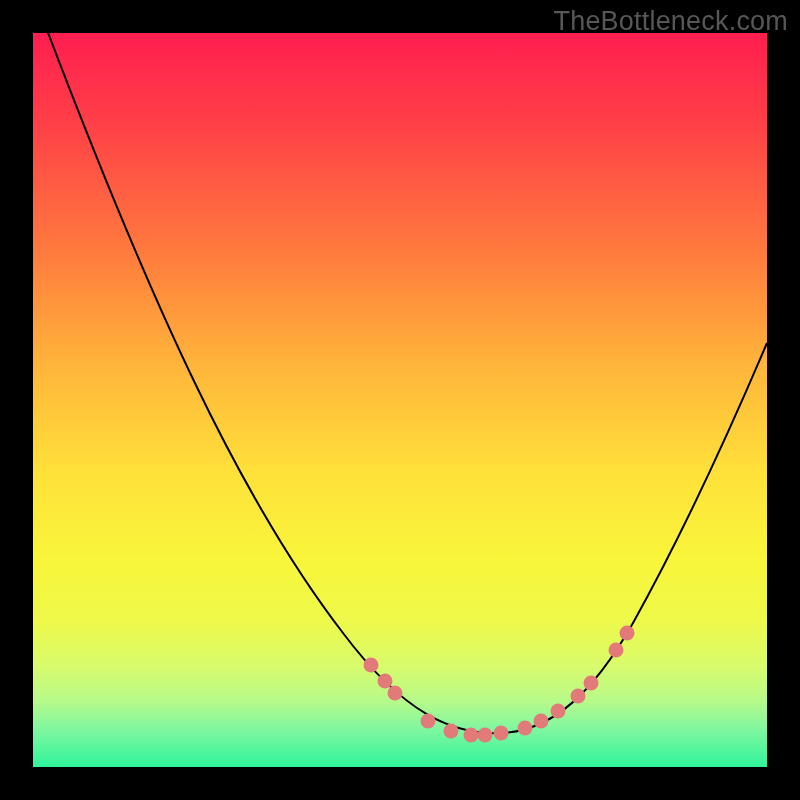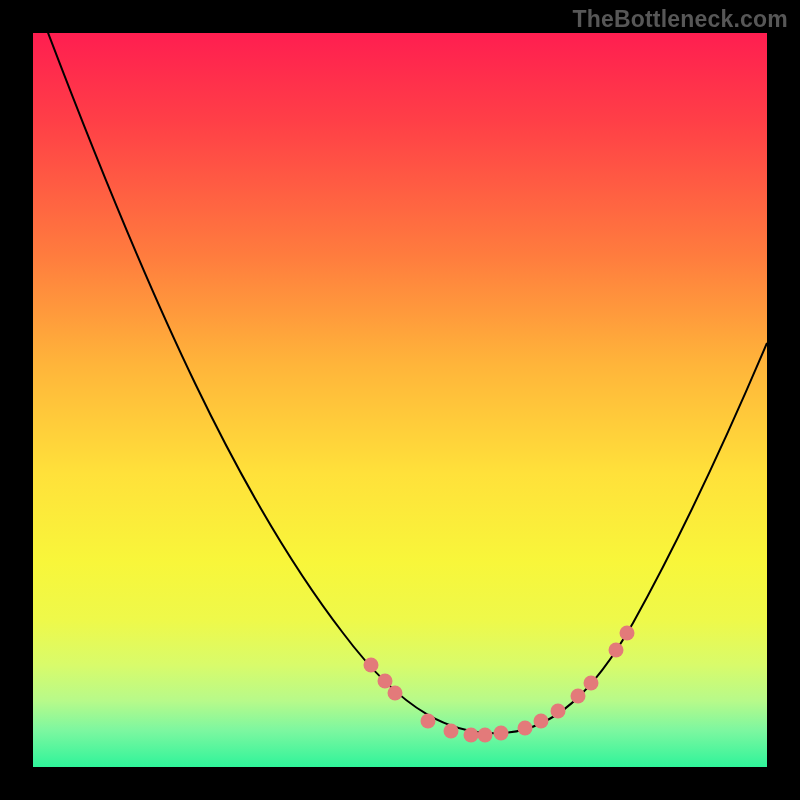--- a/index.html
+++ b/index.html
@@ -36,25 +36,24 @@
       #b7fa8a 91%,
       #7df7a0 95%,
       #2ff49a 100%
     );
   }
   .watermark {
     position: absolute;
     top: 6px;
     right: 12px;
     font-family: Arial, Helvetica, sans-serif;
-    font-size: 23px;
+    font-size: 27px;
     color: #575757;
     letter-spacing: 0.2px;
     user-select: none;
-    font-weight: bold;
   }
   svg.curve {
     position: absolute;
     left: 0;
     top: 0;
     width: 734px;
     height: 734px;
   }
 </style>
 </head>

